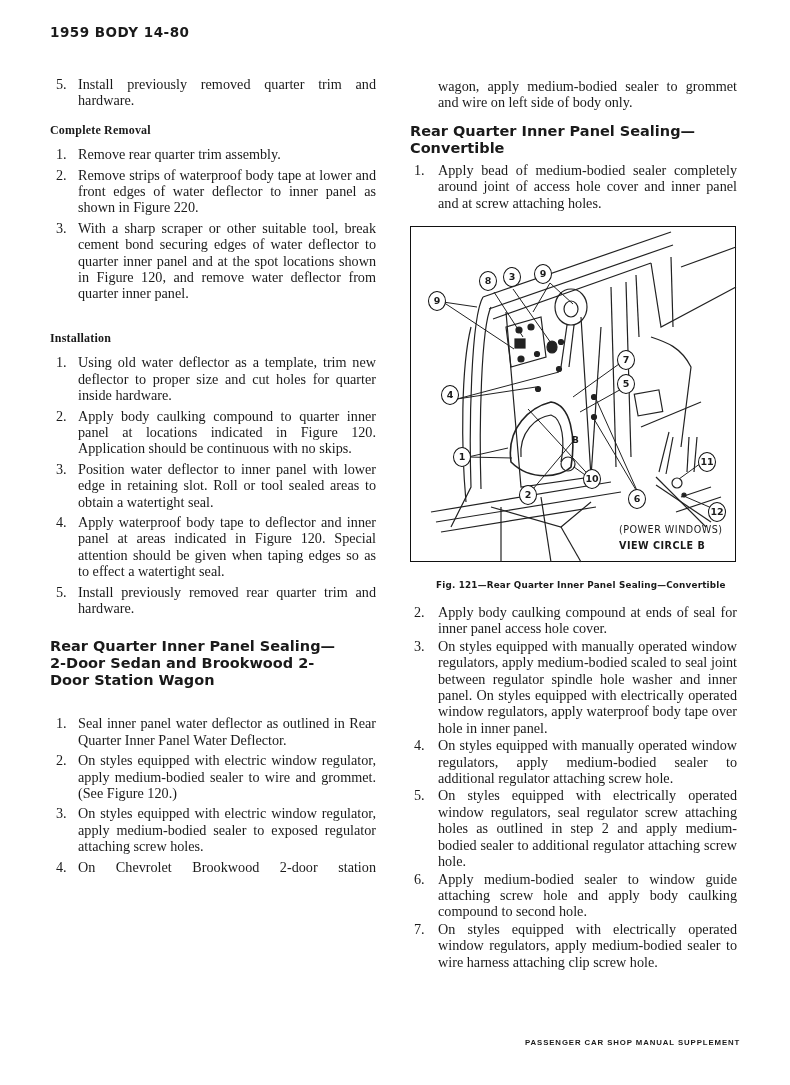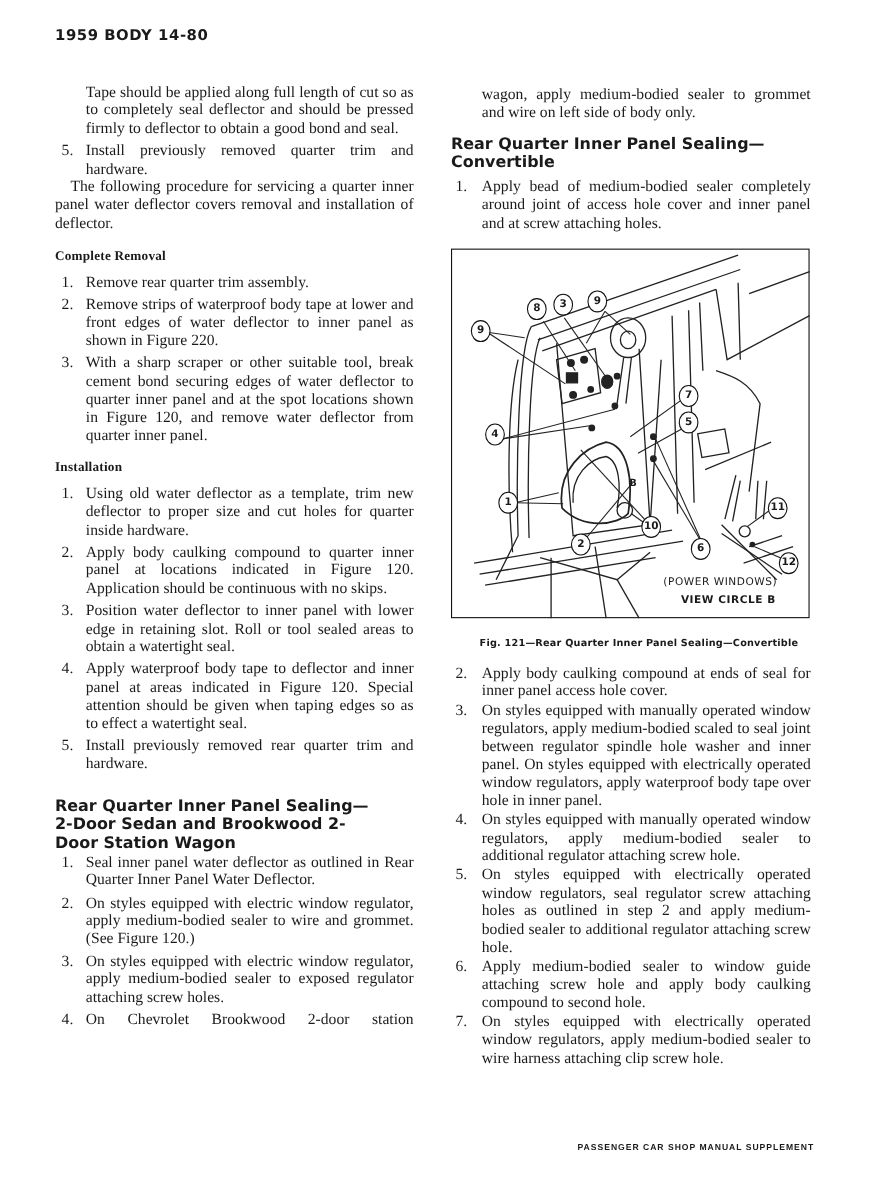--- a/index.html
+++ b/index.html
@@ -19,68 +19,66 @@
   .list li .num { position: absolute; left: 6px; top: 0; }
   .list-tight li { margin-bottom: 1px; }
   .list-right li { padding-left: 28px; }
   .list-right li .num { left: 4px; }
   .subhead {
     font-family: Liberation Serif, serif;
     font-weight: bold; font-size: 12px; margin: 12px 0 8px 0; letter-spacing: 0.2px;
   }
   .section-head {
     font-family: "DejaVu Sans", "Liberation Sans", sans-serif;
-    font-weight: bold; font-size: 14.5px; line-height: 17px; margin: 22px 0 0 0;
+    font-weight: bold; font-size: 14.5px; line-height: 17px; margin: 22px 0 26px 0;
   }
   .section-head-r { margin: 12px 0 5px 0; }
   .figure-box {
     position: absolute; left: 410px; top: 226px; width: 326px; height: 336px;
     border: 1.5px solid #111; box-sizing: border-box; background: #fff;
   }
   .figure-box svg { position: absolute; left: 0; top: 0; }
   .fig-caption {
     position: absolute; left: 436px; top: 580px;
     font-family: "DejaVu Sans", "Liberation Sans", sans-serif; font-weight: bold; font-size: 8.8px; letter-spacing: 0.2px;
   }
-  .fig-note1 { position: absolute; left: 192px; top: 297px; font-family: "DejaVu Sans", "Liberation Sans", sans-serif; font-size: 9.6px; letter-spacing: 0.5px; }
+  .fig-note1 { position: absolute; left: 208px; top: 297px; font-family: "DejaVu Sans", "Liberation Sans", sans-serif; font-size: 9.6px; letter-spacing: 0.5px; }
   .fig-note2 { position: absolute; left: 208px; top: 313px; font-family: "DejaVu Sans", "Liberation Sans", sans-serif; font-size: 9.6px; font-weight: bold; letter-spacing: 0.5px; }
   .callout {
     position: absolute; width: 16px; height: 18px; border: 1.4px solid #111; border-radius: 50%;
     background: #fff; font-family: "DejaVu Sans", "Liberation Sans", sans-serif; font-weight: bold;
     font-size: 9.5px; line-height: 18px; text-align: center; box-sizing: content-box;
   }
   .col-right-lower { position: absolute; left: 410px; top: 604px; width: 327px; font-family: "Liberation Serif", "DejaVu Serif", serif; font-size: 14.2px; line-height: 16.4px; }
   .footer {
     position: absolute; left: 525px; top: 1038px;
     font-family: Liberation Sans, sans-serif; font-size: 7.8px; font-weight: bold; letter-spacing: 0.9px;
   }
 </style>
 </head>
 <body>
 
 <div class="page-header">1959 BODY 14-80</div>
 
 <div class="col col-left">
-  <p class="indent-block" style="margin:0 0 4px 0;">Tape should be applied along full length of cut so as to completely seal deflector and should be pressed firmly to deflector to obtain a good bond and seal.</p>
   <ul class="list" style="margin-bottom:0;">
     <li style="margin-bottom:0;">
       <span class="num">5.</span>
       <span>Install previously removed quarter trim and hardware.</span>
     </li>
   </ul>
-  <p class="para-indent">The following procedure for servicing a quarter inner panel water deflector covers removal and installation of deflector.</p>
 
   <div class="subhead" style="margin-top:13px;">Complete Removal</div>
   <ul class="list">
     <li><span class="num">1.</span><span>Remove rear quarter trim assembly.</span></li>
     <li><span class="num">2.</span><span>Remove strips of waterproof body tape at lower and front edges of water deflector to inner panel as shown in Figure 220.</span></li>
     <li><span class="num">3.</span><span>With a sharp scraper or other suitable tool, break cement bond securing edges of water deflector to quarter inner panel and at the spot locations shown in Figure 120, and remove water deflector from quarter inner panel.</span></li>
   </ul>
 
-  <div class="subhead" style="margin-top:12px;">Installation</div>
+  <div class="subhead" style="margin-top:28px;">Installation</div>
   <ul class="list">
     <li><span class="num">1.</span><span>Using old water deflector as a template, trim new deflector to proper size and cut holes for quarter inside hardware.</span></li>
     <li><span class="num">2.</span><span>Apply body caulking compound to quarter inner panel at locations indicated in Figure 120. Application should be continuous with no skips.</span></li>
     <li><span class="num">3.</span><span>Position water deflector to inner panel with lower edge in retaining slot. Roll or tool sealed areas to obtain a watertight seal.</span></li>
     <li><span class="num">4.</span><span>Apply waterproof body tape to deflector and inner panel at areas indicated in Figure 120. Special attention should be given when taping edges so as to effect a watertight seal.</span></li>
     <li><span class="num">5.</span><span>Install previously removed rear quarter trim and hardware.</span></li>
   </ul>
 
   <div class="section-head" style="width:300px;">Rear Quarter Inner Panel Sealing—2-Door Sedan and Brookwood 2-Door Station Wagon</div>
   <ul class="list">

